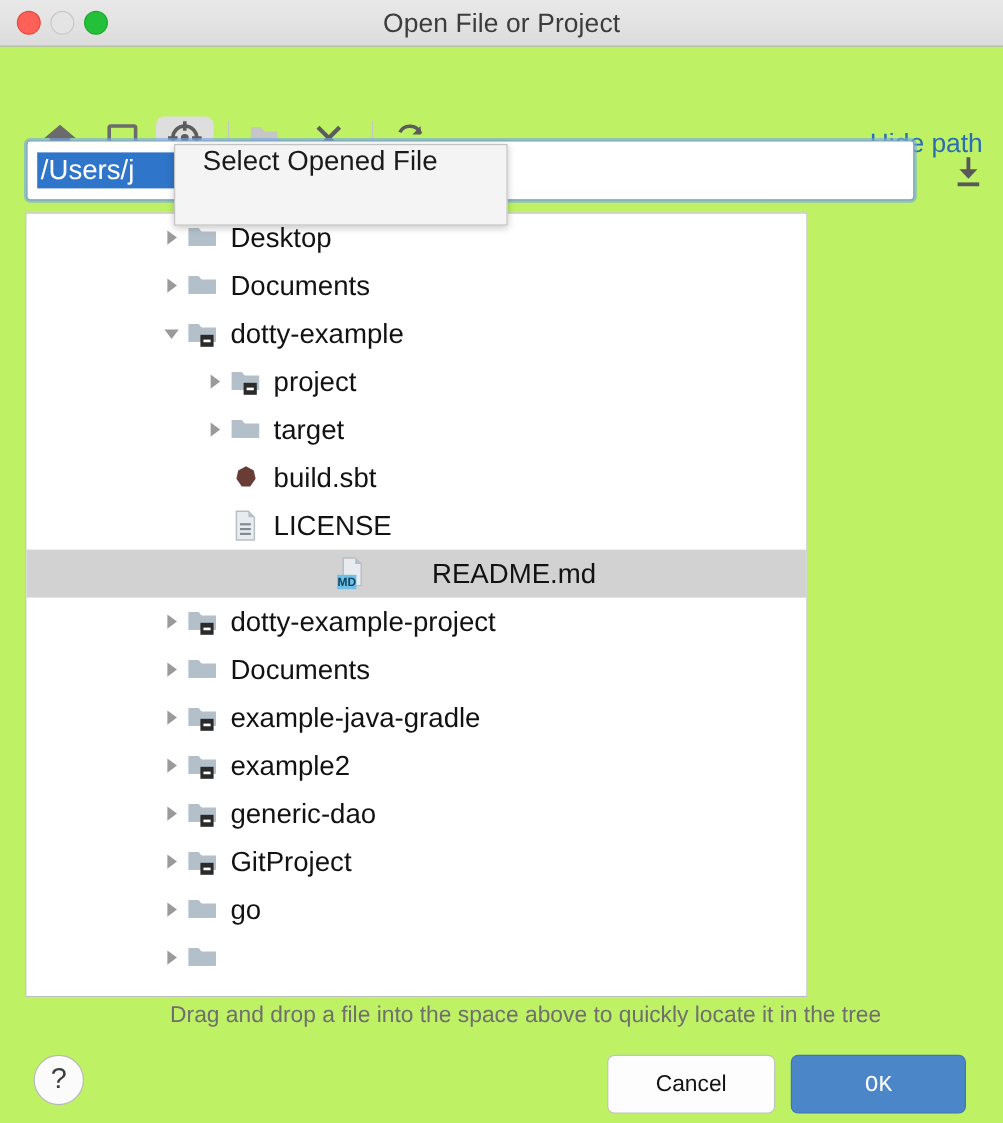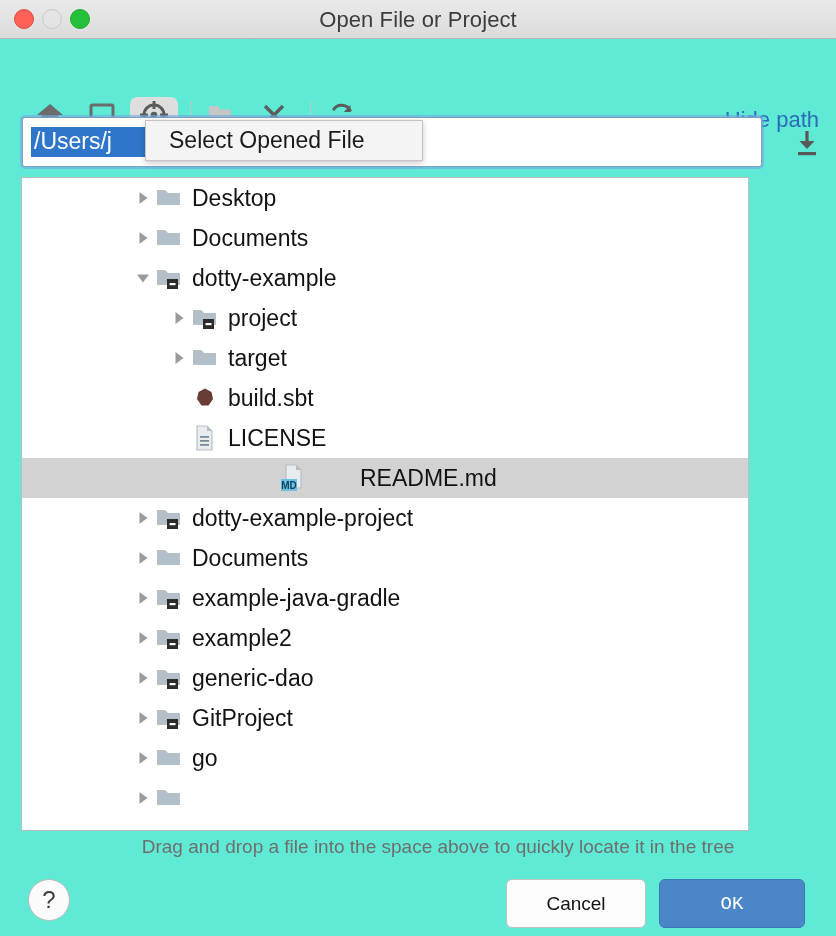--- a/index.html
+++ b/index.html
@@ -6,21 +6,21 @@
     margin: 0; padding: 0;
     width: 836px; height: 936px;
     overflow: hidden;
     font-family: "Liberation Sans", sans-serif;
     -webkit-font-smoothing: antialiased;
   }
 
   #dialog {
     position: relative;
     width: 836px; height: 936px;
-    background: #5eead4;
+    background: #bef264;
     box-sizing: border-box;
     overflow: hidden;
   }
 
   
   #titlebar {
     position: relative;
     height: 39px;
     background: linear-gradient(to bottom, #e9e9e9 0%, #dcdcdc 100%);
     border-bottom: 1px solid #b5b5b5;
@@ -114,39 +114,39 @@
     position: absolute;
     right: 12px; top: 10px;
     width: 34px; height: 32px;
     display: flex; align-items: center; justify-content: center;
   }
 
   
   #tooltip {
     position: absolute;
     left: 145px; top: 120px;
-    width: 278px; height: 41px;
+    width: 278px; height: 68px;
     background: #f4f4f4;
     border: 1px solid #c3c3c3;
     box-shadow: 0 2px 6px rgba(0,0,0,.22);
-    display: flex; align-items: center;
+    display: flex; align-items: flex-start;
     z-index: 40;
     box-sizing: border-box;
   }
   #tooltip-label {
     font-size: 23px;
     color: #1a1a1a;
     margin-left: 23px;
   }
 
   
   #tree-wrap {
     position: absolute;
     left: 21px; top: 177px;
-    width: 728px; height: 654px;
+    width: 652px; height: 654px;
     background: #ffffff;
     border: 1px solid #bdbdbd;
     box-sizing: border-box;
     overflow: hidden;
   }
   .row {
     position: relative;
     height: 40px;
     display: flex; align-items: center;
     white-space: nowrap;

